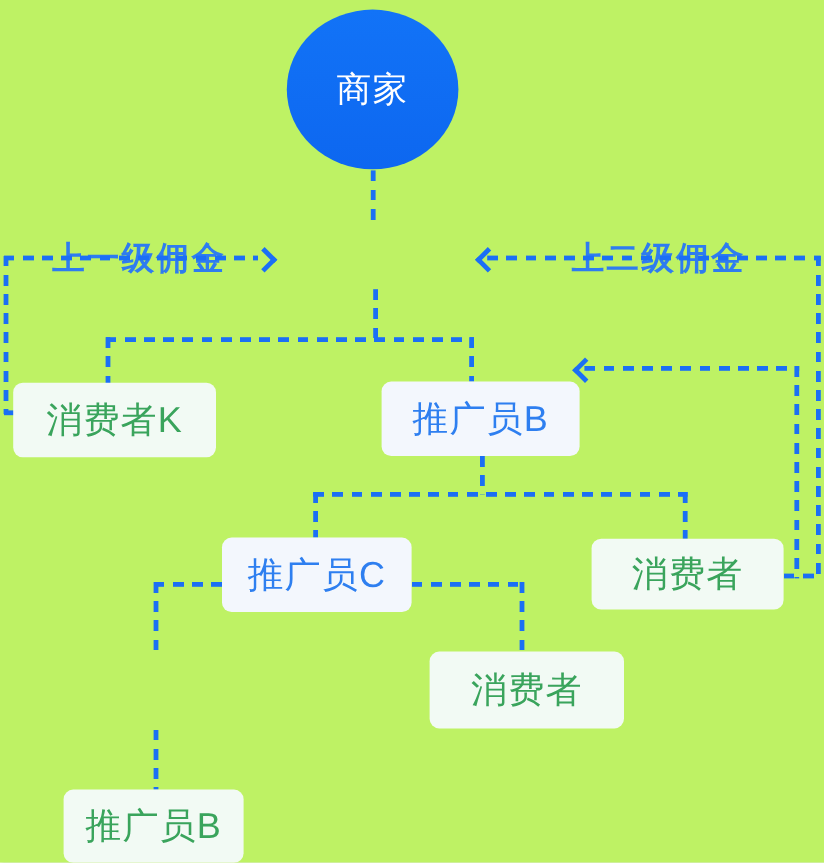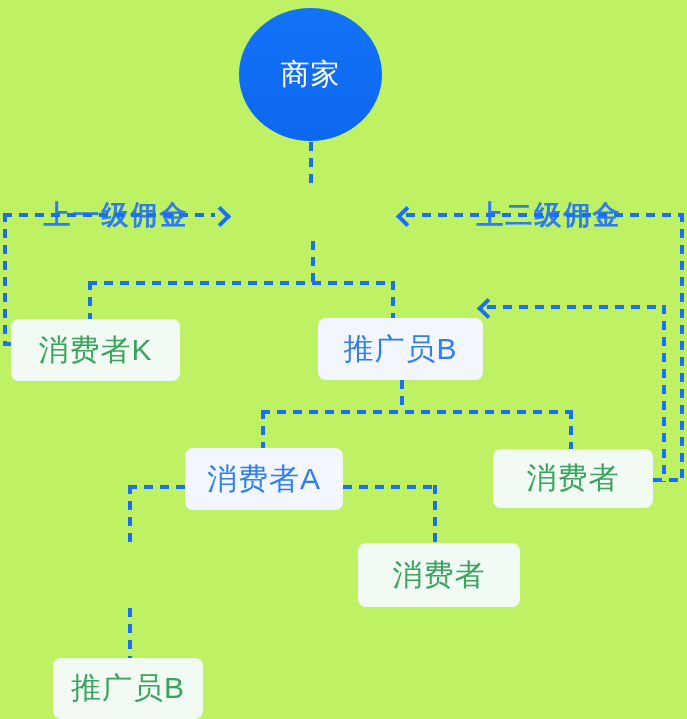--- a/index.html
+++ b/index.html
@@ -75,21 +75,21 @@
   <div class="edge-label" style="left:116px;top:215px;">上一级佣金</div>
   <div class="edge-label" style="left:549px;top:215px;">上二级佣金</div>
 
   <div class="node circle" style="left:239px;top:8px;width:143px;height:133px;">商家</div>
 
 
   <div class="node consumer" style="left:11px;top:319px;width:169px;height:62px;">消费者K</div>
 
   <div class="node promoter" style="left:318px;top:318px;width:165px;height:62px;">推广员B</div>
 
-  <div class="node promoter" style="left:185px;top:448px;width:158px;height:62px;">消费者A</div>
+  <div class="node promoter" style="left:185px;top:448px;width:158px;height:62px;">推广员C</div>
 
   <div class="node consumer" style="left:493px;top:449px;width:160px;height:59px;">消费者</div>
 
 
   <div class="node consumer" style="left:358px;top:543px;width:162px;height:64px;">消费者</div>
 
   <div class="node consumer" style="left:53px;top:658px;width:150px;height:61px;">推广员B</div>
 
 </div>
 

